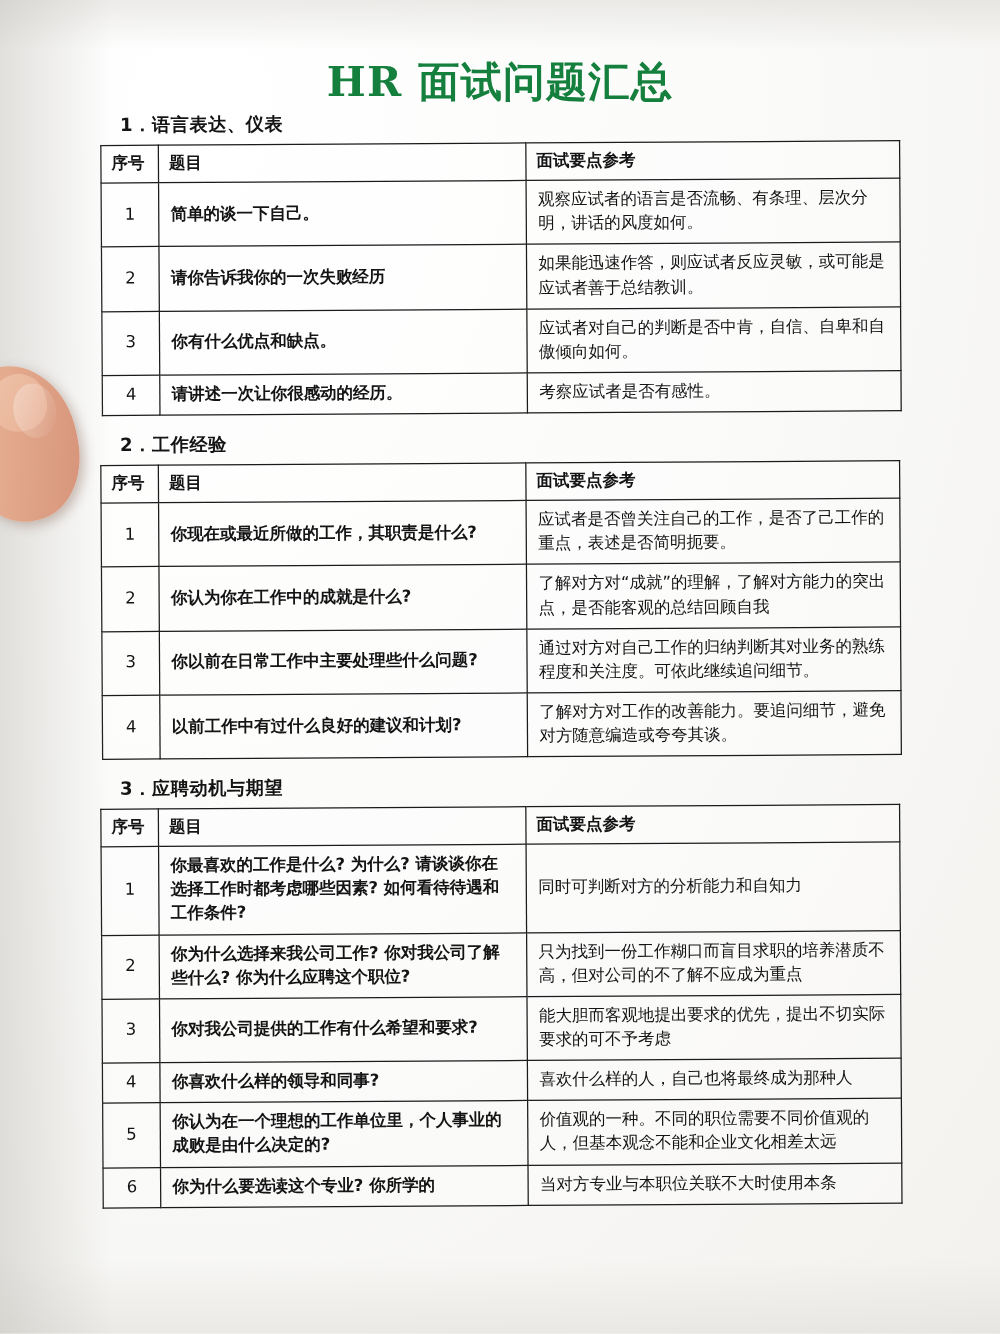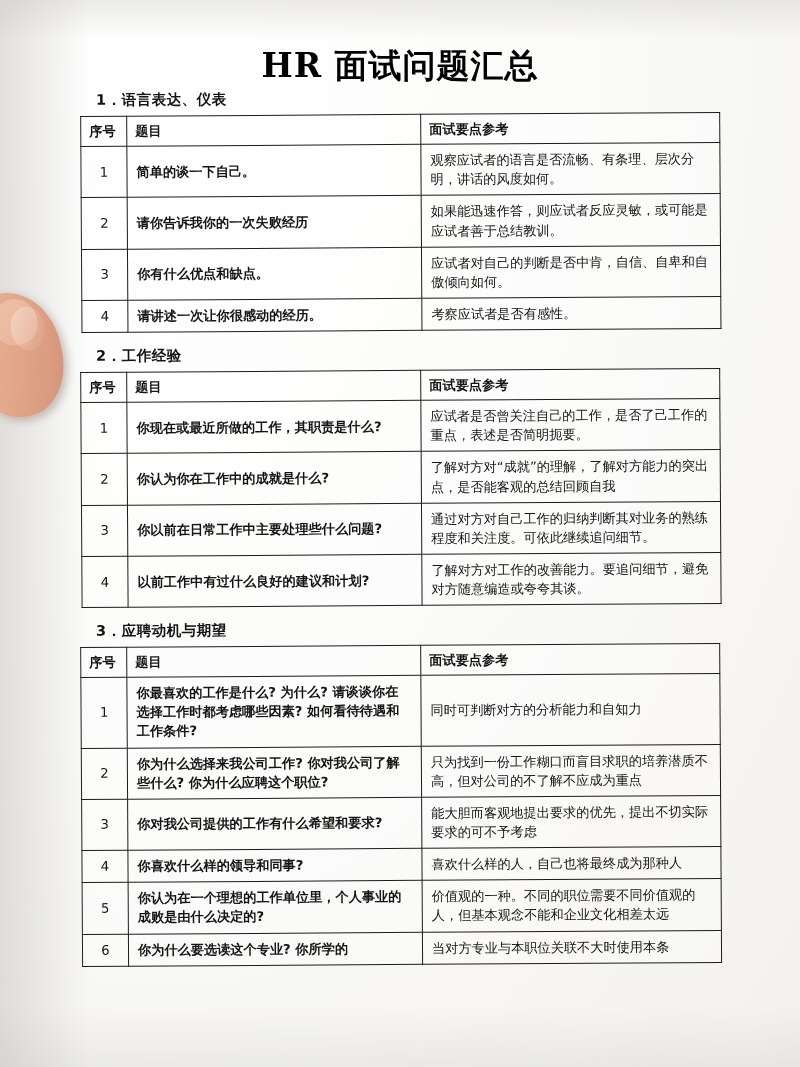--- a/index.html
+++ b/index.html
@@ -75,21 +75,21 @@
   }
 
   h1.doc-title {
     margin: 0;
     padding-top: 44px;
     text-align: center;
     font-family: "DejaVu Serif", "Liberation Serif", serif;
     font-size: 33px;
     font-weight: bold;
     letter-spacing: 1px;
-    color: #000000;
+    color: #15803d;
   }
 
   .section {
     margin: 0 auto;
     width: 640px;
   }
   .section + .section { margin-top: 14px; }
 
   .sec-head {
     font-size: 14.5px;

